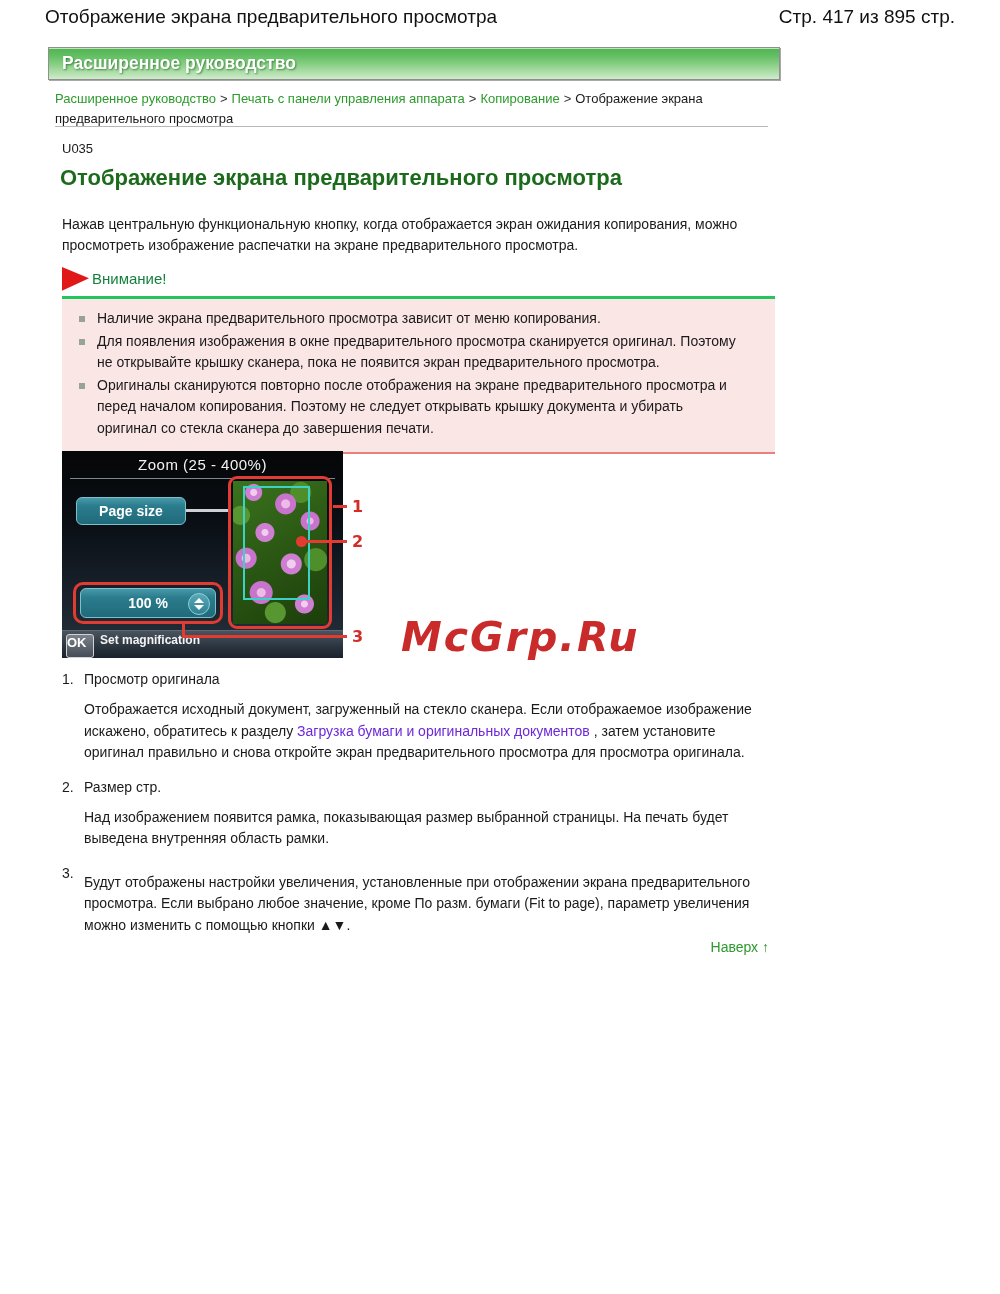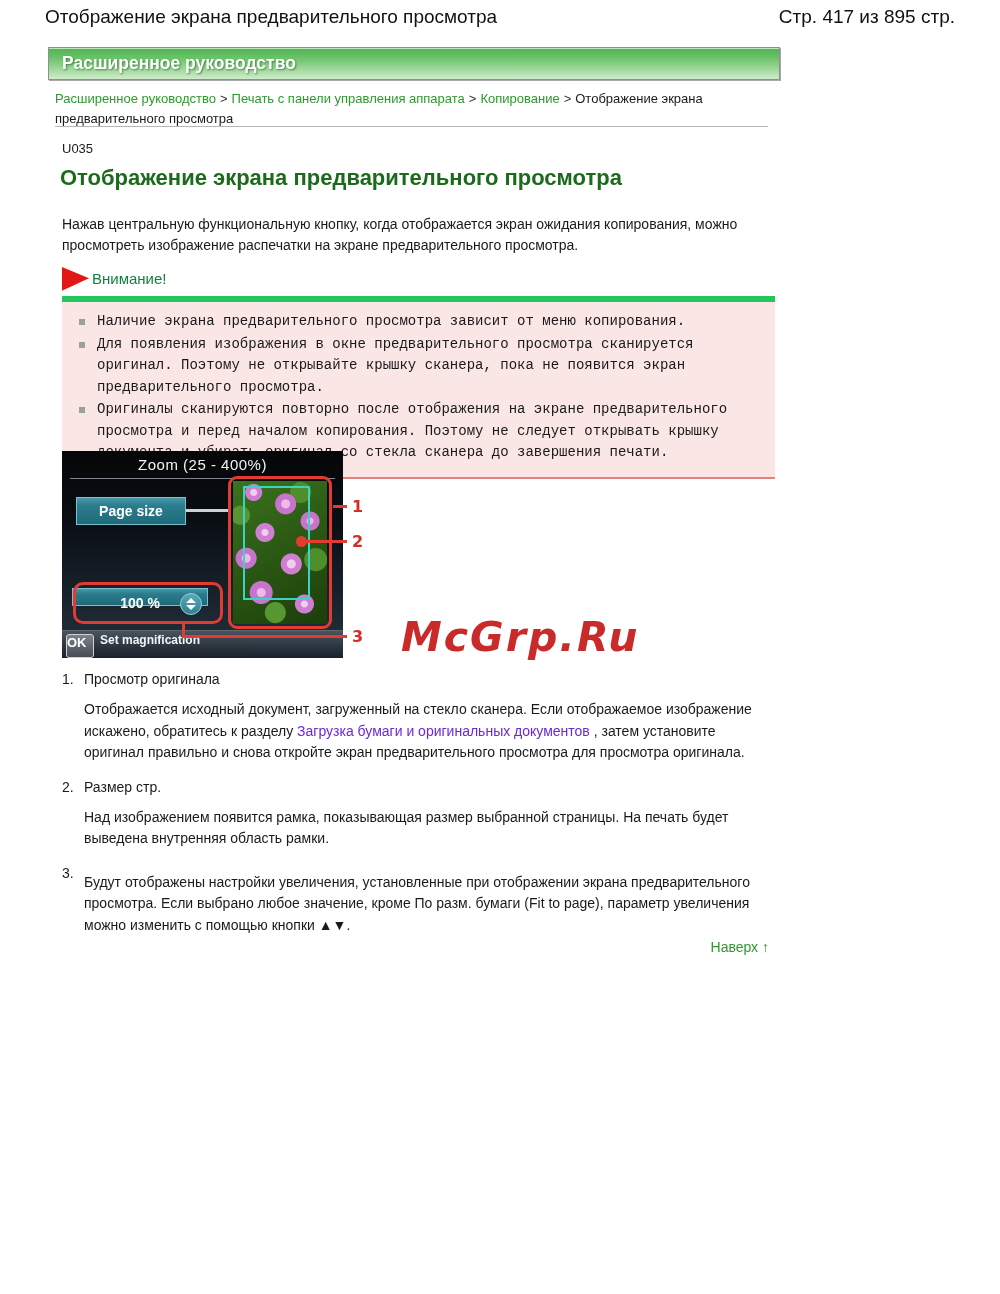--- a/index.html
+++ b/index.html
@@ -37,38 +37,37 @@
 
   
   .att-head{left:62px;top:266px;height:28px;}
   .flag{
     position:absolute;left:0;top:1px;width:27px;height:27px;background:#e01818;
     clip-path:polygon(0 0,100% 42%,0 88%);
   }
   .att-label{position:absolute;left:30px;top:4px;font-size:15px;font-weight:normal;color:#15803d;}
   .att-box{
     left:62px;top:296px;width:713px;box-sizing:border-box;
-    background:#fbe6e6;border-top:6px solid #22c55e;border-bottom:2px solid #e98080;
+    background:#fbe6e6;border-top:3px solid #22c55e;border-bottom:2px solid #e98080;
     padding:9px 28px 12px 16px;
-    font-family:Liberation Mono, monospace;
   }
   .att-box ul{margin:0;padding:0;list-style:none;}
   .att-box li{position:relative;padding-left:19px;font-size:14px;line-height:21.5px;margin-bottom:1px;}
   .att-box li::before{content:"";position:absolute;left:1px;top:8px;width:6px;height:6px;background:#98a398;}
 
   
   .lcd{
     left:62px;top:451px;width:281px;height:207px;
     background:linear-gradient(180deg,#050607 0%,#0a0f15 35%,#18212b 68%,#27323d 100%);
   }
   .lcd-title{position:absolute;left:0;top:5px;width:100%;text-align:center;
     color:#f2f2f2;font-size:15px;letter-spacing:.5px;}
   .lcd-divider{position:absolute;left:8px;top:27px;width:265px;height:1px;background:#80868e;}
   .btn-teal{
-    position:absolute;box-sizing:border-box;border-radius:0;
+    position:absolute;box-sizing:border-box;border-radius:6px;
     background:linear-gradient(180deg,#4899aa 0%,#2b7c8d 30%,#1f6a7a 100%);
     border:1px solid #79c2cd;color:#fff;font-weight:bold;font-size:14px;text-align:center;
   }
   .btn-pagesize{left:14px;top:46px;width:110px;height:28px;line-height:26px;}
   .connector{position:absolute;left:124px;top:58px;width:44px;height:3px;background:#ccd2d6;}
   .photo-callout{
     position:absolute;left:166px;top:25px;width:104px;height:153px;box-sizing:border-box;
     border:3px solid #e23b32;border-radius:9px;
   }
   .photo{
@@ -84,21 +83,21 @@
       radial-gradient(circle at 30% 78%, #eebbe8 0 4px,#c873cc 5px 11px,transparent 12px),
       radial-gradient(circle at 76% 86%, #f2cdee 0 3px,#cf7fd2 4px 9px,transparent 10px),
       radial-gradient(circle at 72% 8%,  #4f8f2b 0 10px,transparent 11px),
       radial-gradient(circle at 8% 24%,  #579630 0 9px, transparent 10px),
       radial-gradient(circle at 88% 55%, #4f8f2b 0 11px,transparent 12px),
       radial-gradient(circle at 45% 92%, #579630 0 10px,transparent 11px),
       linear-gradient(150deg,#3a741e 0%,#2c5a14 45%,#1c3e0b 100%);
   }
   .page-frame{position:absolute;left:181px;top:35px;width:67px;height:114px;
     box-sizing:border-box;border:2px solid #3cd2c6;}
-  .btn-zoomval{left:10px;top:137px;width:136px;height:18px;line-height:28px;}
+  .btn-zoomval{left:18px;top:137px;width:136px;height:30px;line-height:28px;}
   .spinner{
     position:absolute;right:5px;top:4px;width:20px;height:20px;border-radius:50%;
     background:radial-gradient(circle at 50% 35%,#5fae bb,#3d93a4);
     background:linear-gradient(180deg,#58a8b8,#2f8191);border:1px solid #8fd0da;
     display:flex;flex-direction:column;align-items:center;justify-content:center;gap:2px;
   }
   .tri-up{width:0;height:0;border-left:5px solid transparent;border-right:5px solid transparent;border-bottom:5px solid #fff;}
   .tri-down{width:0;height:0;border-left:5px solid transparent;border-right:5px solid transparent;border-top:5px solid #fff;}
   .zoom-callout{position:absolute;left:11px;top:131px;width:150px;height:42px;box-sizing:border-box;
     border:3px solid #e23b32;border-radius:10px;}

